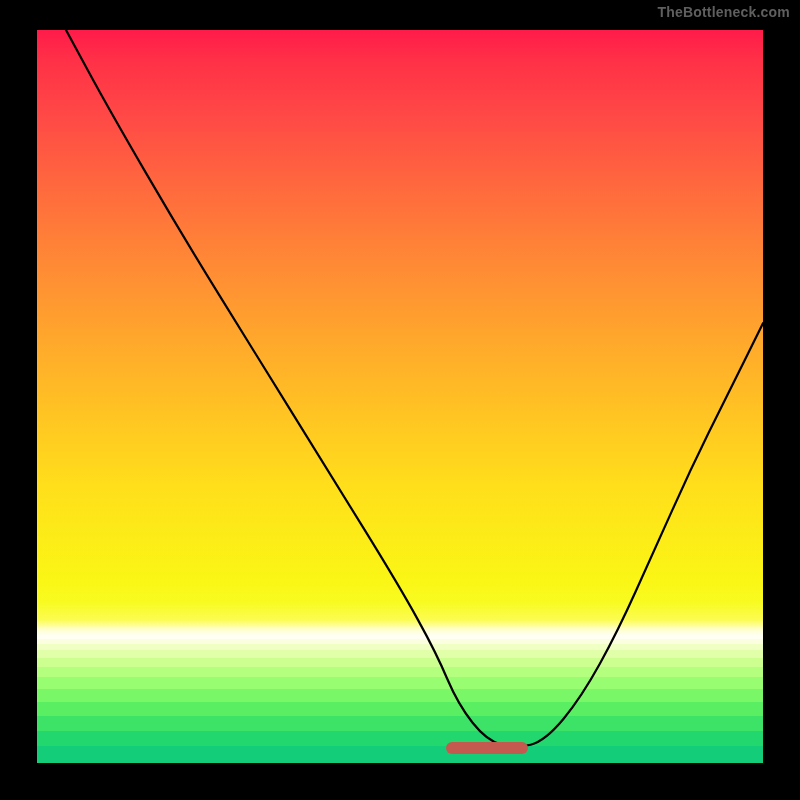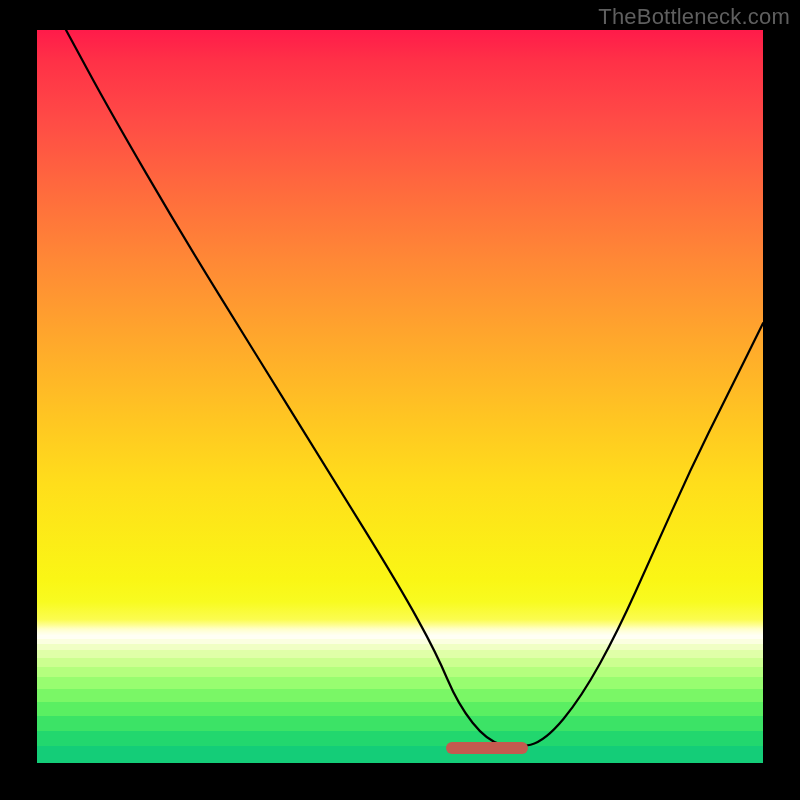--- a/index.html
+++ b/index.html
@@ -15,22 +15,22 @@
     position: relative;
     width: 800px;
     height: 800px;
     background: #000;
   }
   .watermark {
     position: absolute;
     top: 4px;
     right: 10px;
     color: #5f5f5f;
-    font-size: 22px;
-    font-weight: 400;
+    font-size: 14px;
+    font-weight: 700;
     letter-spacing: 0.2px;
     z-index: 30;
   }
   .plot {
     position: absolute;
     left: 37px;
     top: 30px;
     width: 726px;
     height: 733px;
     overflow: hidden;

